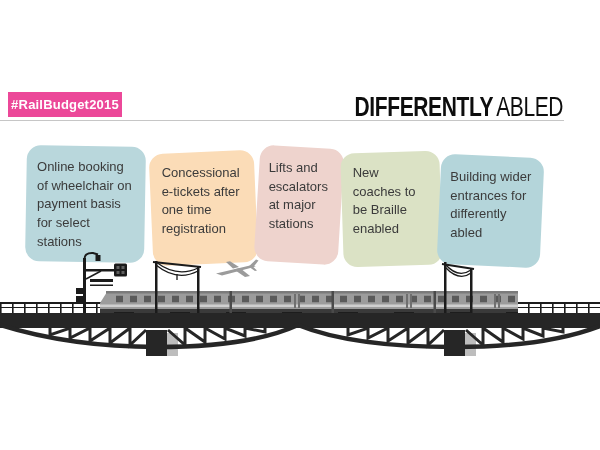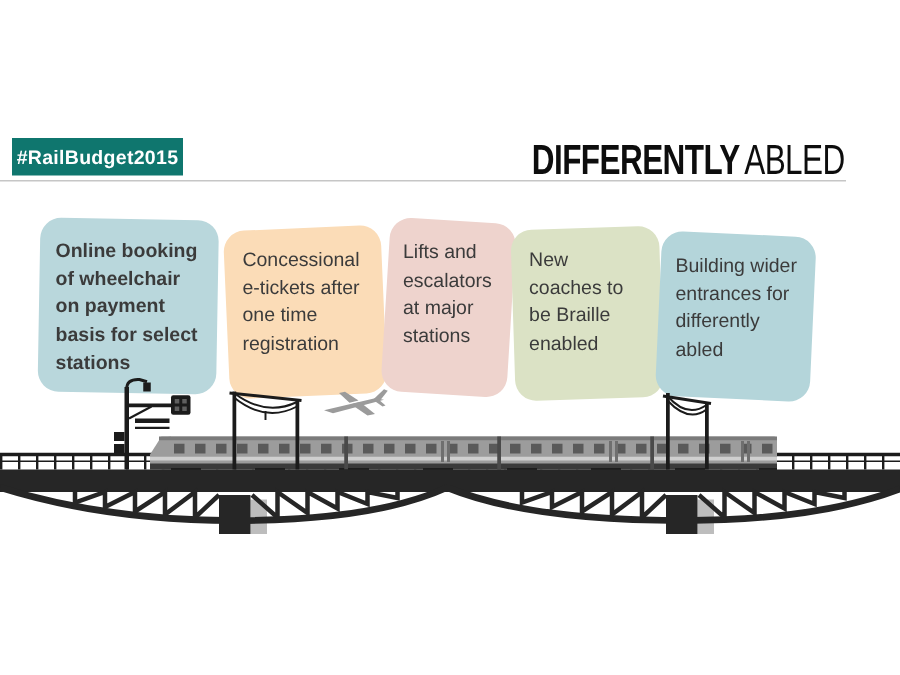--- a/index.html
+++ b/index.html
@@ -25,34 +25,34 @@
   .card{
     position:absolute;border-radius:14px;color:#3b3b3b;
     font-size:13px;line-height:1.44;font-weight:400;
   }
   .card-inner{padding:12px 10px 8px 11px;}
   .c1{left:26px;top:146px;width:119px;height:116px;transform:rotate(1deg);}
   .c2{left:151px;top:152px;width:105px;height:112px;transform:rotate(-2.5deg);}
   .c3{left:257px;top:147px;width:84px;height:116px;transform:rotate(3.5deg);}
   .c4{left:342px;top:152px;width:99px;height:114px;transform:rotate(-1.8deg);}
   .c5{left:439px;top:156px;width:103px;height:110px;transform:rotate(2.6deg);}
-  .c1 .card-inner{transform:rotate(-1deg);font-weight:bold;}
+  .c1 .card-inner{transform:rotate(-1deg);}
   .c2 .card-inner{transform:rotate(2.5deg);}
   .c3 .card-inner{transform:rotate(-3.5deg);}
   .c4 .card-inner{transform:rotate(1.8deg);}
   .c5 .card-inner{transform:rotate(-2.6deg);}
   
   .scene{position:absolute;left:0;top:250px;width:600px;height:115px;}
 </style>
 </head>
 <body>
 
 <div class="stage">
 
-  <div class="badge" style="background: #0f766e;">#RailBudget2015</div>
+  <div class="badge" style="background: #ec4899;">#RailBudget2015</div>
 
   <div class="title">
     <span class="t-bold">DIFFERENTLY</span><span class="t-light">ABLED</span>
   </div>
 
   <div class="rule"></div>
 
   <div class="card c1" style="background: rgb(185, 215, 220);">
     <div class="card-inner">Online booking of wheelchair on payment basis for select stations</div>
   </div>

